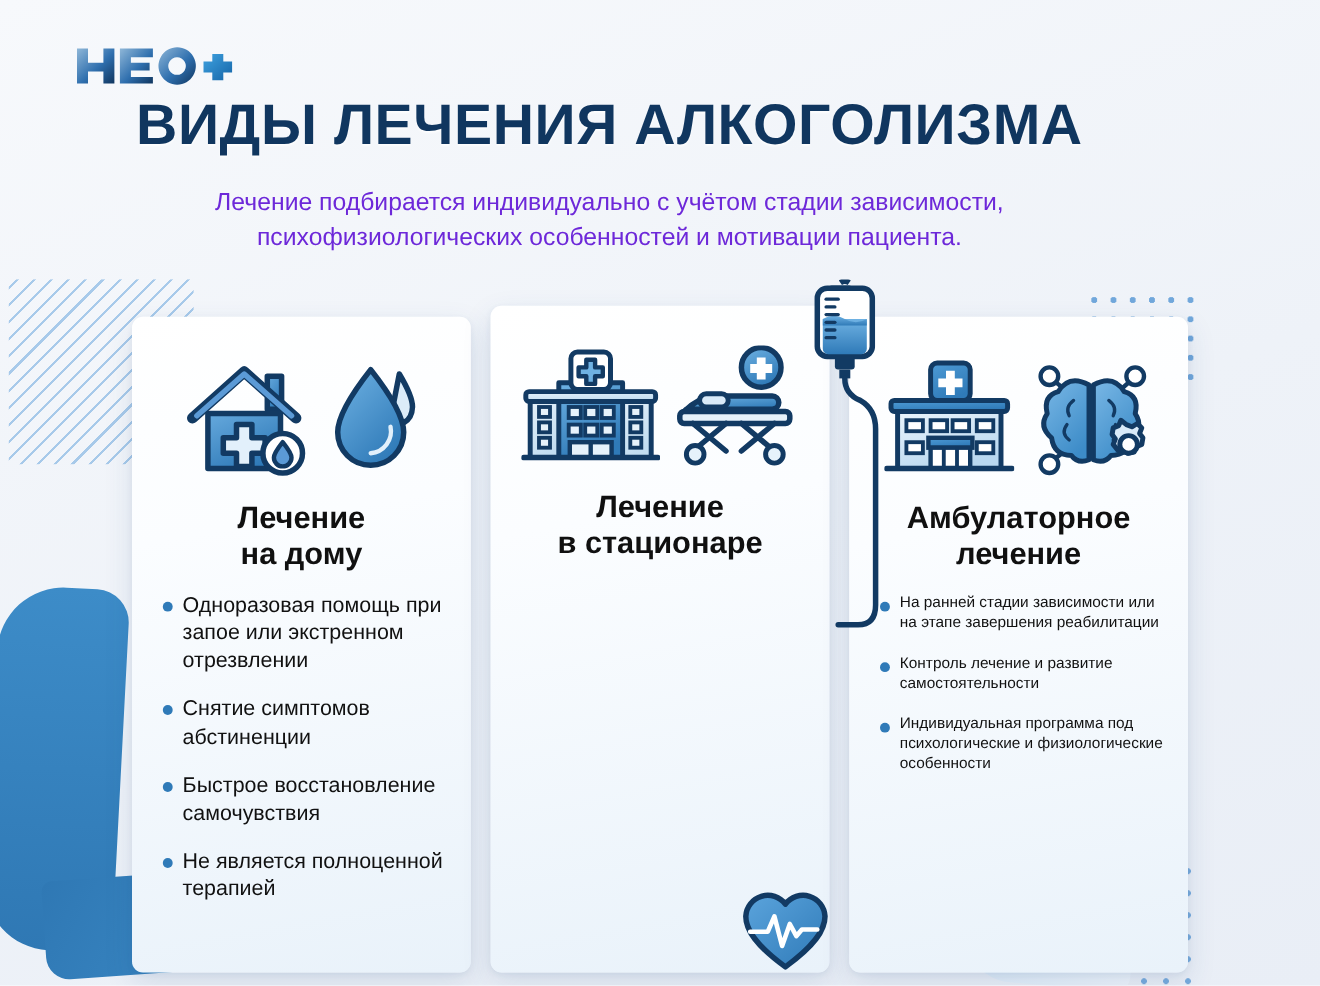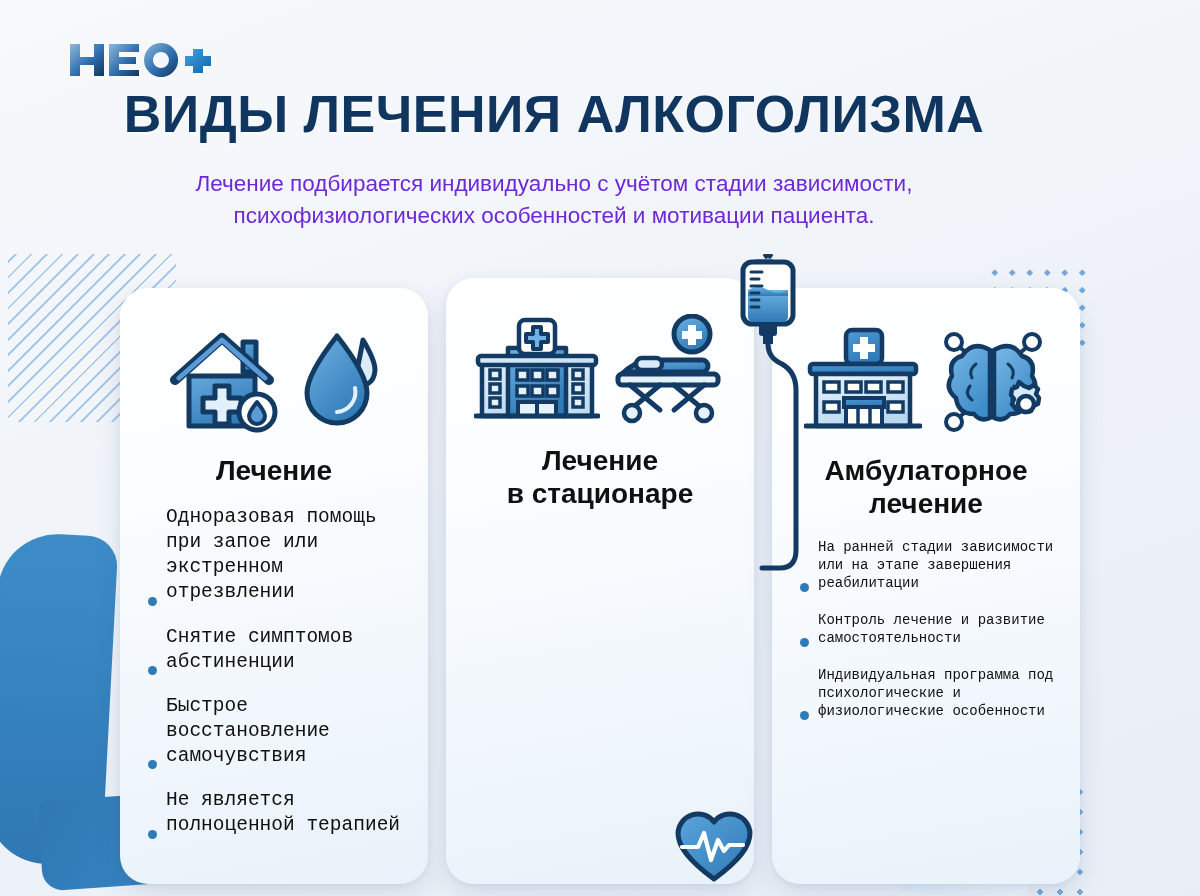--- a/index.html
+++ b/index.html
@@ -106,21 +106,21 @@
     width: 1200px;
     display: flex;
     justify-content: center;
     gap: 18px;
   }
 
   .card {
     width: 308px;
     min-height: 596px;
     background: linear-gradient(170deg, #ffffff 0%, #fbfdff 32%, #e9f2fa 100%);
-    border-radius: 28px;
+    border-radius: 10px;
     box-shadow: 0 10px 26px rgba(40,80,130,.13), 0 2px 6px rgba(40,80,130,.07);
     padding: 26px 18px 22px 18px;
     position: relative;
     z-index: 3;
   }
   .card.c1 { margin-top: 10px; }
   .card.c2 { margin-top: 0px; min-height: 606px; }
   .card.c3 { margin-top: 10px; }
 
   .card-icons {
@@ -139,24 +139,23 @@
     color: #101010;
     margin-top: 8px;
     margin-bottom: 18px;
   }
   .card-title span { display: block; }
 
   .bullets { list-style: none; padding: 0 2px 0 10px; }
 
   .bullet {
     display: flex;
-    align-items: flex-end;
+    align-items: flex-start;
     gap: 9px;
     margin-bottom: 19px;
-    font-family: Liberation Mono, monospace;
   }
   .bullet-dot {
     flex: 0 0 auto;
     width: 9px; height: 9px;
     border-radius: 50%;
     background: #2f7ab8;
     margin-top: 9px;
   }
   .bullet-text {
     font-size: 19.5px;
@@ -282,20 +281,21 @@
             </linearGradient>
           </defs>
           <path d="M64 14 q12 20 12 30 a12 16 0 0 1 -20 11 Z" fill="#dbecf9" stroke="#123a63" stroke-width="5" stroke-linejoin="round"></path>
           <path d="M38 10 q30 38 30 57 a30 30 0 0 1 -60 0 q0 -19 30 -57 Z" fill="url(#dropG)" stroke="#123a63" stroke-width="5" stroke-linejoin="round"></path>
           <path d="M56 62 a20 20 0 0 1 -18 24" fill="none" stroke="#e2f0fb" stroke-width="4" stroke-linecap="round"></path>
         </svg>
       </div>
 
       <div class="card-title">
         <span>Лечение</span>
+        <span>на дому</span>
       </div>
 
       <ul class="bullets">
         <li class="bullet">
           <span class="bullet-dot"></span>
           <span class="bullet-text">Одноразовая помощь при запое или экстренном отрезвлении</span>
         </li>
         <li class="bullet">
           <span class="bullet-dot"></span>
           <span class="bullet-text">Снятие симптомов абстиненции</span>

